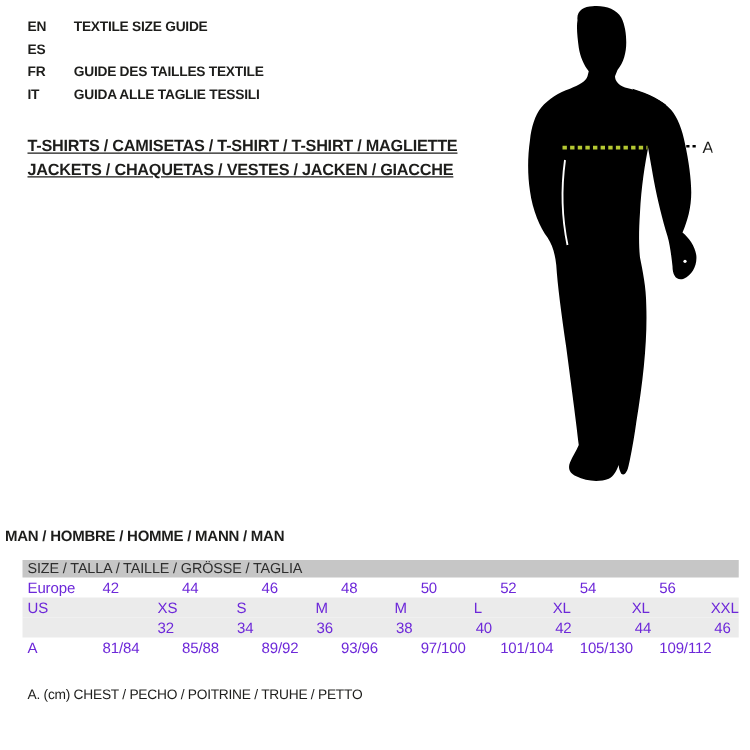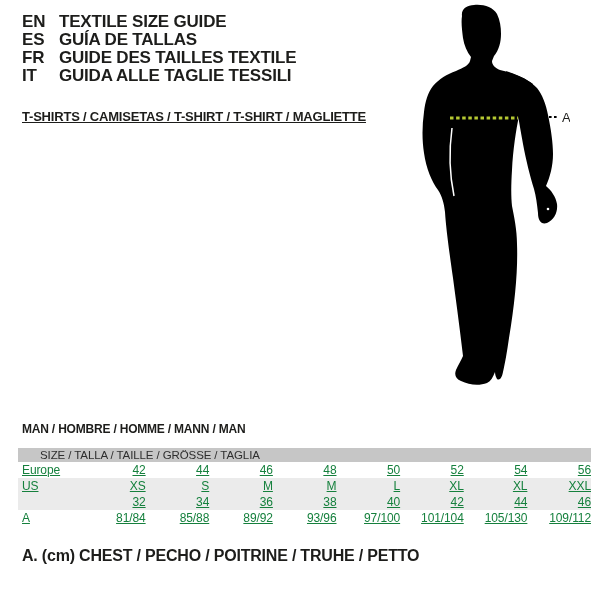--- a/index.html
+++ b/index.html
@@ -1,73 +1,73 @@
 <!DOCTYPE html>
 <html><head>
 <meta charset="utf-8">
 <style>
   html,body{margin:0;padding:0;background:#fff;}
   .canvas{position:relative;width:600px;height:600px;background:#ffffff;overflow:hidden;
           font-family:"Liberation Sans",sans-serif;color:#1d1d1b;}
 
   
   .lang-list{position:absolute;left:22px;top:13px;}
-  .lang-row{display:flex;height:18px;line-height:18px;font-size:17px;font-weight:700;letter-spacing:-0.2px;}
+  .lang-row{display:flex;height:18px;line-height:18px;font-size:11px;font-weight:700;letter-spacing:-0.2px;}
   .lang-code{display:inline-block;width:37px;}
   .lang-text{white-space:nowrap;}
 
   
   .categories{position:absolute;left:22px;top:108px;}
   .category-line{height:18.5px;line-height:18.5px;font-size:13px;font-weight:700;letter-spacing:-0.2px;white-space:nowrap;text-decoration:underline;}
 
   
   .figure{position:absolute;left:400px;top:0;width:170px;height:400px;}
 
   
-  .section-title{position:absolute;left:22px;top:421px;font-size:12px;font-weight:700;letter-spacing:-0.2px;line-height:16px;}
+  .section-title{position:absolute;left:4px;top:421px;font-size:12px;font-weight:700;letter-spacing:-0.2px;line-height:16px;}
 
   
   .size-table{position:absolute;left:18px;top:448px;width:573px;}
   .thead{height:14px;line-height:14px;background:#c6c6c6;font-size:11.5px;font-weight:400;
-         color:#2e2e2e;padding-left:22px;letter-spacing:-0.1px;}
+         color:#2e2e2e;padding-left:4px;letter-spacing:-0.1px;}
   .trow{display:grid;grid-template-columns:64px repeat(8,1fr);height:16px;align-items:center;
-        font-size:12px;color:#15803d;letter-spacing:-0.1px;text-decoration:underline;}
-  .trow.alt{background:#ebebeb;}
+        font-size:12px;color:#6d28d9;letter-spacing:-0.1px;}
+  .trow.alt{background:#ebebeb;gap:44px;}
   .tlabel{text-align:left;padding-left:4px;}
-  .tcell{text-align:right;}
+  .tcell{text-align:left;}
 
   
-  .footnote{position:absolute;left:22px;top:548px;font-size:16px;font-weight:700;letter-spacing:-0.2px;line-height:16px;}
+  .footnote{position:absolute;left:22px;top:548px;font-size:11px;font-weight:400;letter-spacing:-0.2px;line-height:16px;}
 </style>
 </head>
 <body>
 
 <div class="canvas">
 
   <div class="lang-list">
     <div class="lang-row">
       <span class="lang-code">EN</span>
       <span class="lang-text">TEXTILE SIZE GUIDE</span>
     </div>
     <div class="lang-row">
       <span class="lang-code">ES</span>
-      <span class="lang-text">GUÍA DE TALLAS</span>
     </div>
     <div class="lang-row">
       <span class="lang-code">FR</span>
       <span class="lang-text">GUIDE DES TAILLES TEXTILE</span>
     </div>
     <div class="lang-row">
       <span class="lang-code">IT</span>
       <span class="lang-text">GUIDA ALLE TAGLIE TESSILI</span>
     </div>
   </div>
 
   <div class="categories">
     <div class="category-line">T-SHIRTS / CAMISETAS / T-SHIRT / T-SHIRT / MAGLIETTE</div>
+    <div class="category-line">JACKETS / CHAQUETAS / VESTES / JACKEN / GIACCHE</div>
   </div>
 
   <svg class="figure" viewBox="0 0 170 400" width="170" height="400" xmlns="http://www.w3.org/2000/svg">
 
     <path fill="#000" d="M62,16 C61,9 67,5 74,5 C83,4 93,7 97,14 C100,20 101,27 101,34
          C101,42 99,50 94,56 L92,61 C92,65 95,68 100,70 C113,73 125,78 133,84
          C128,94 122,106 119,116 C116,130 113,150 112,170 C111,185 111,197 112,206
          C114,216 117,230 117,244 C118,270 115,302 109,338 C107,352 105,363 103,372
          C102,377 100,381 97,379 C96,377 95,375 95,372 C93,377 91,381 87,383
          C79,386 69,385 61,381 C56,379 54,375 56,370 C58,365 61,361 63,356

